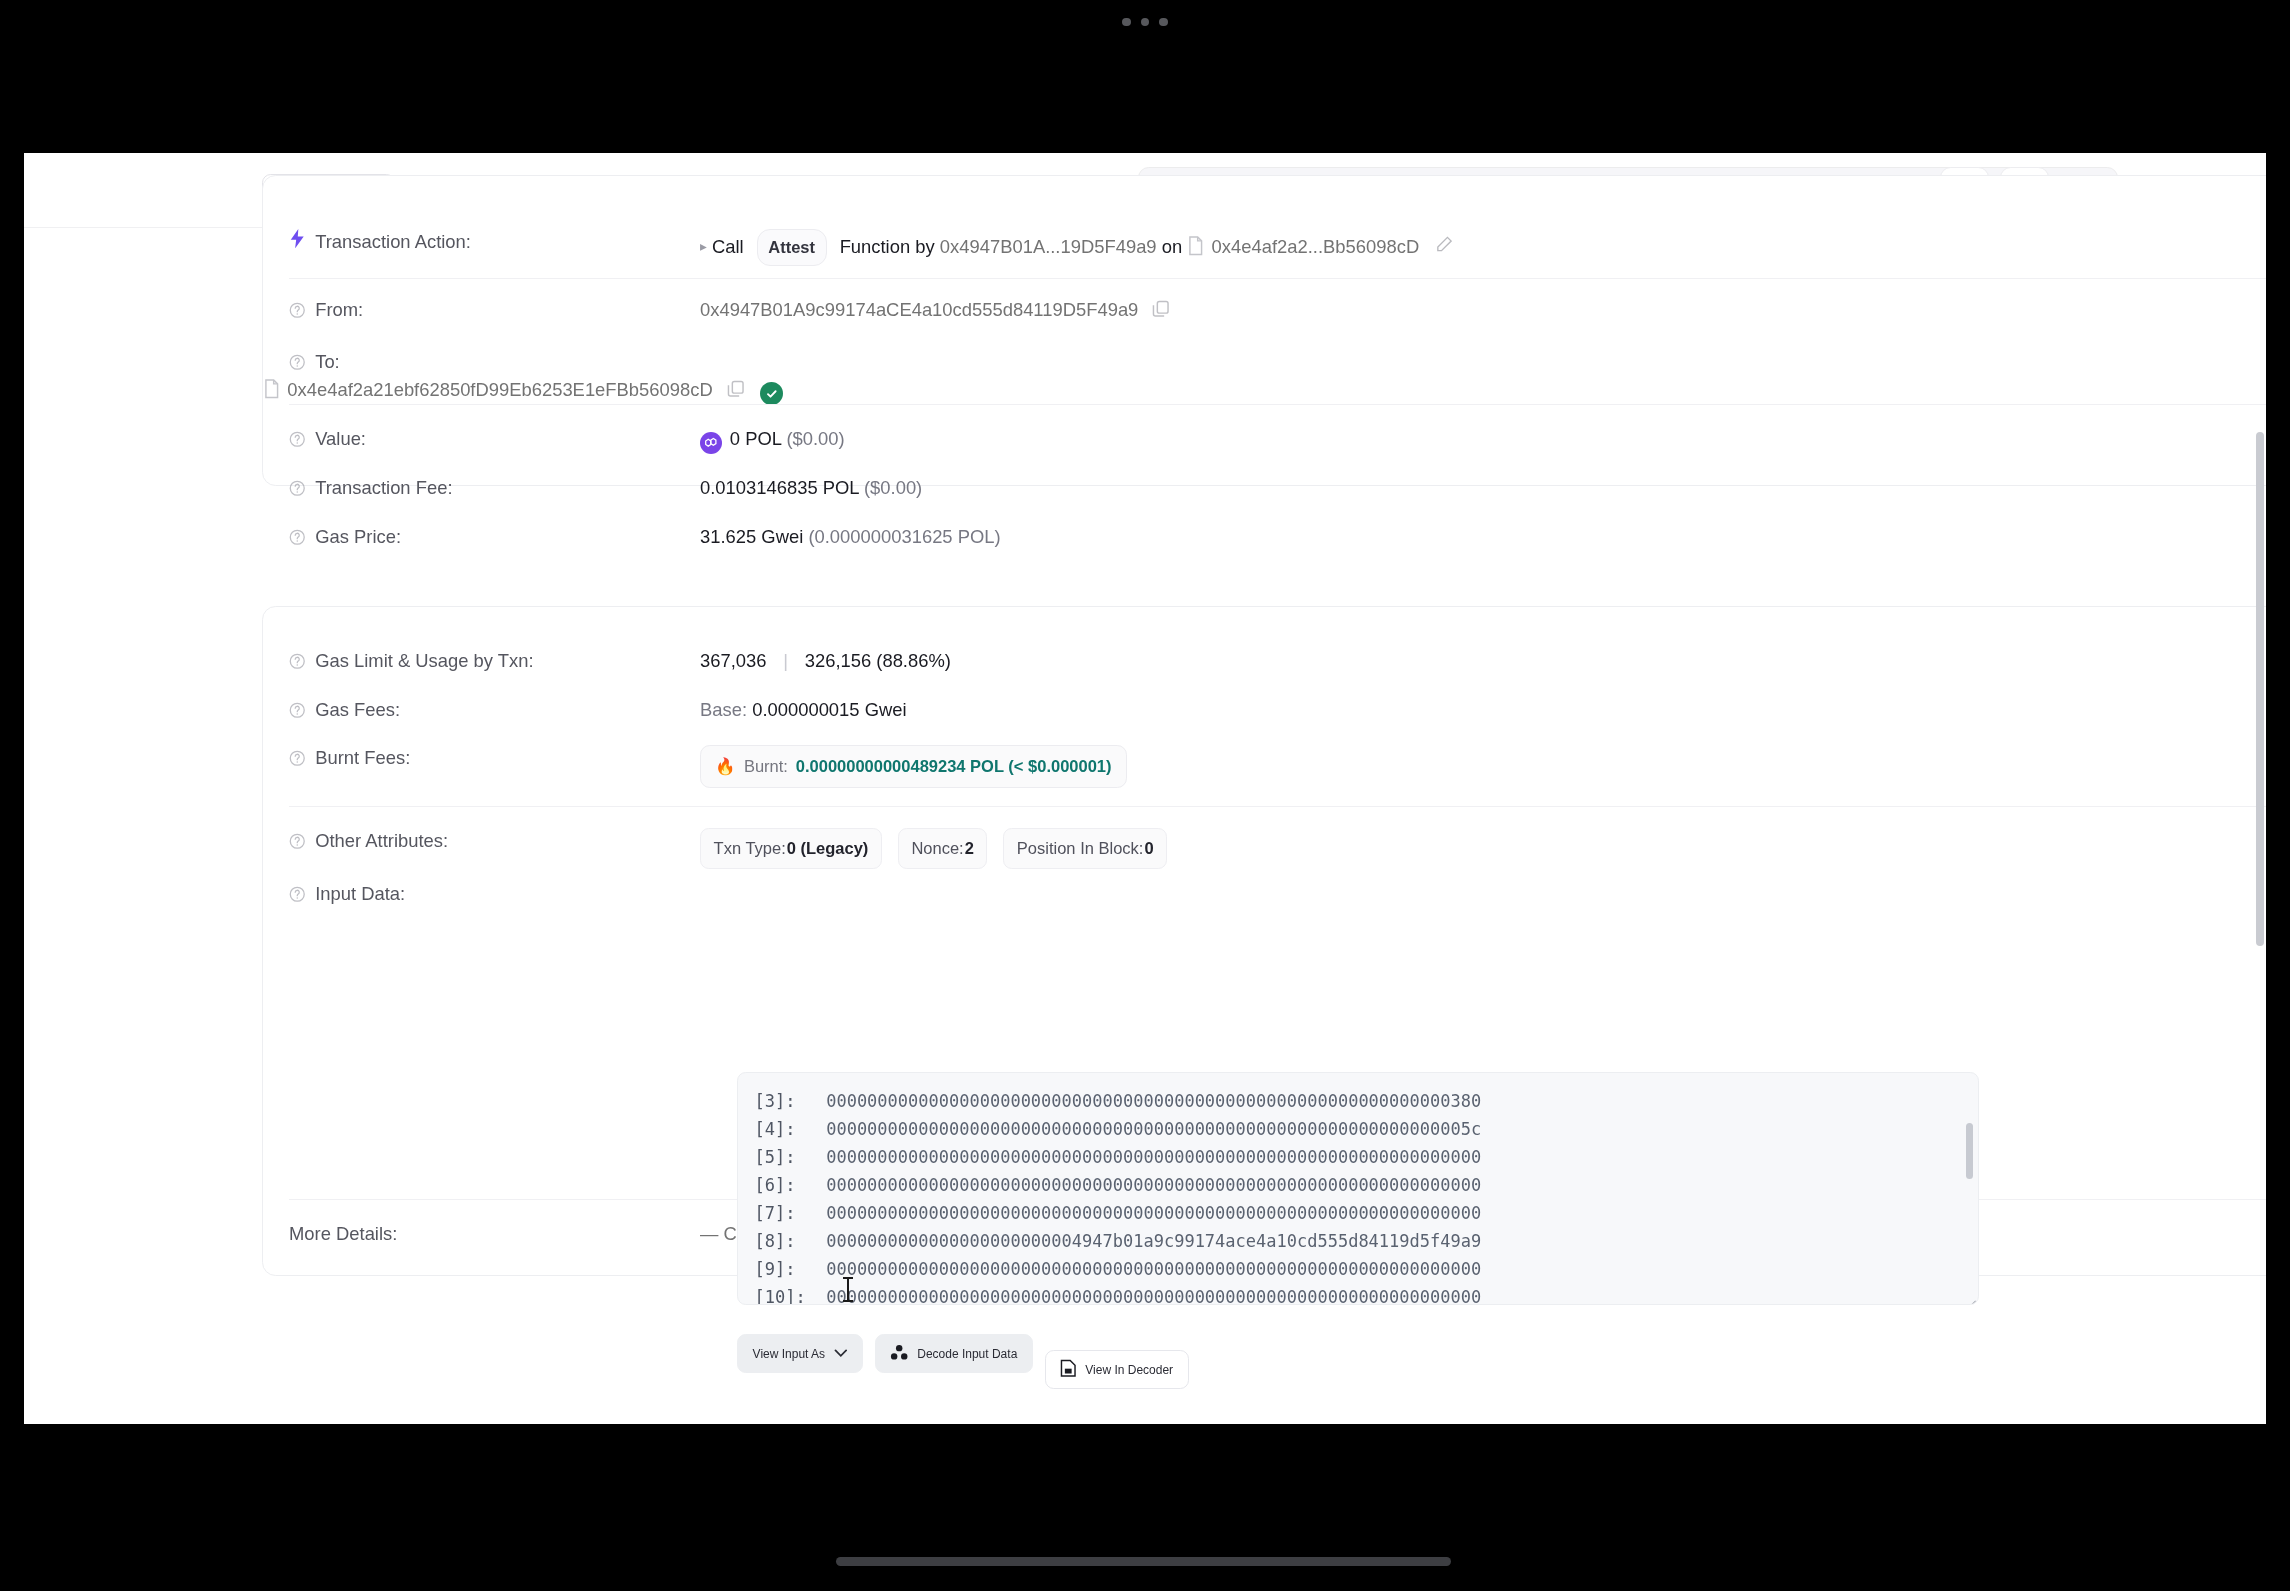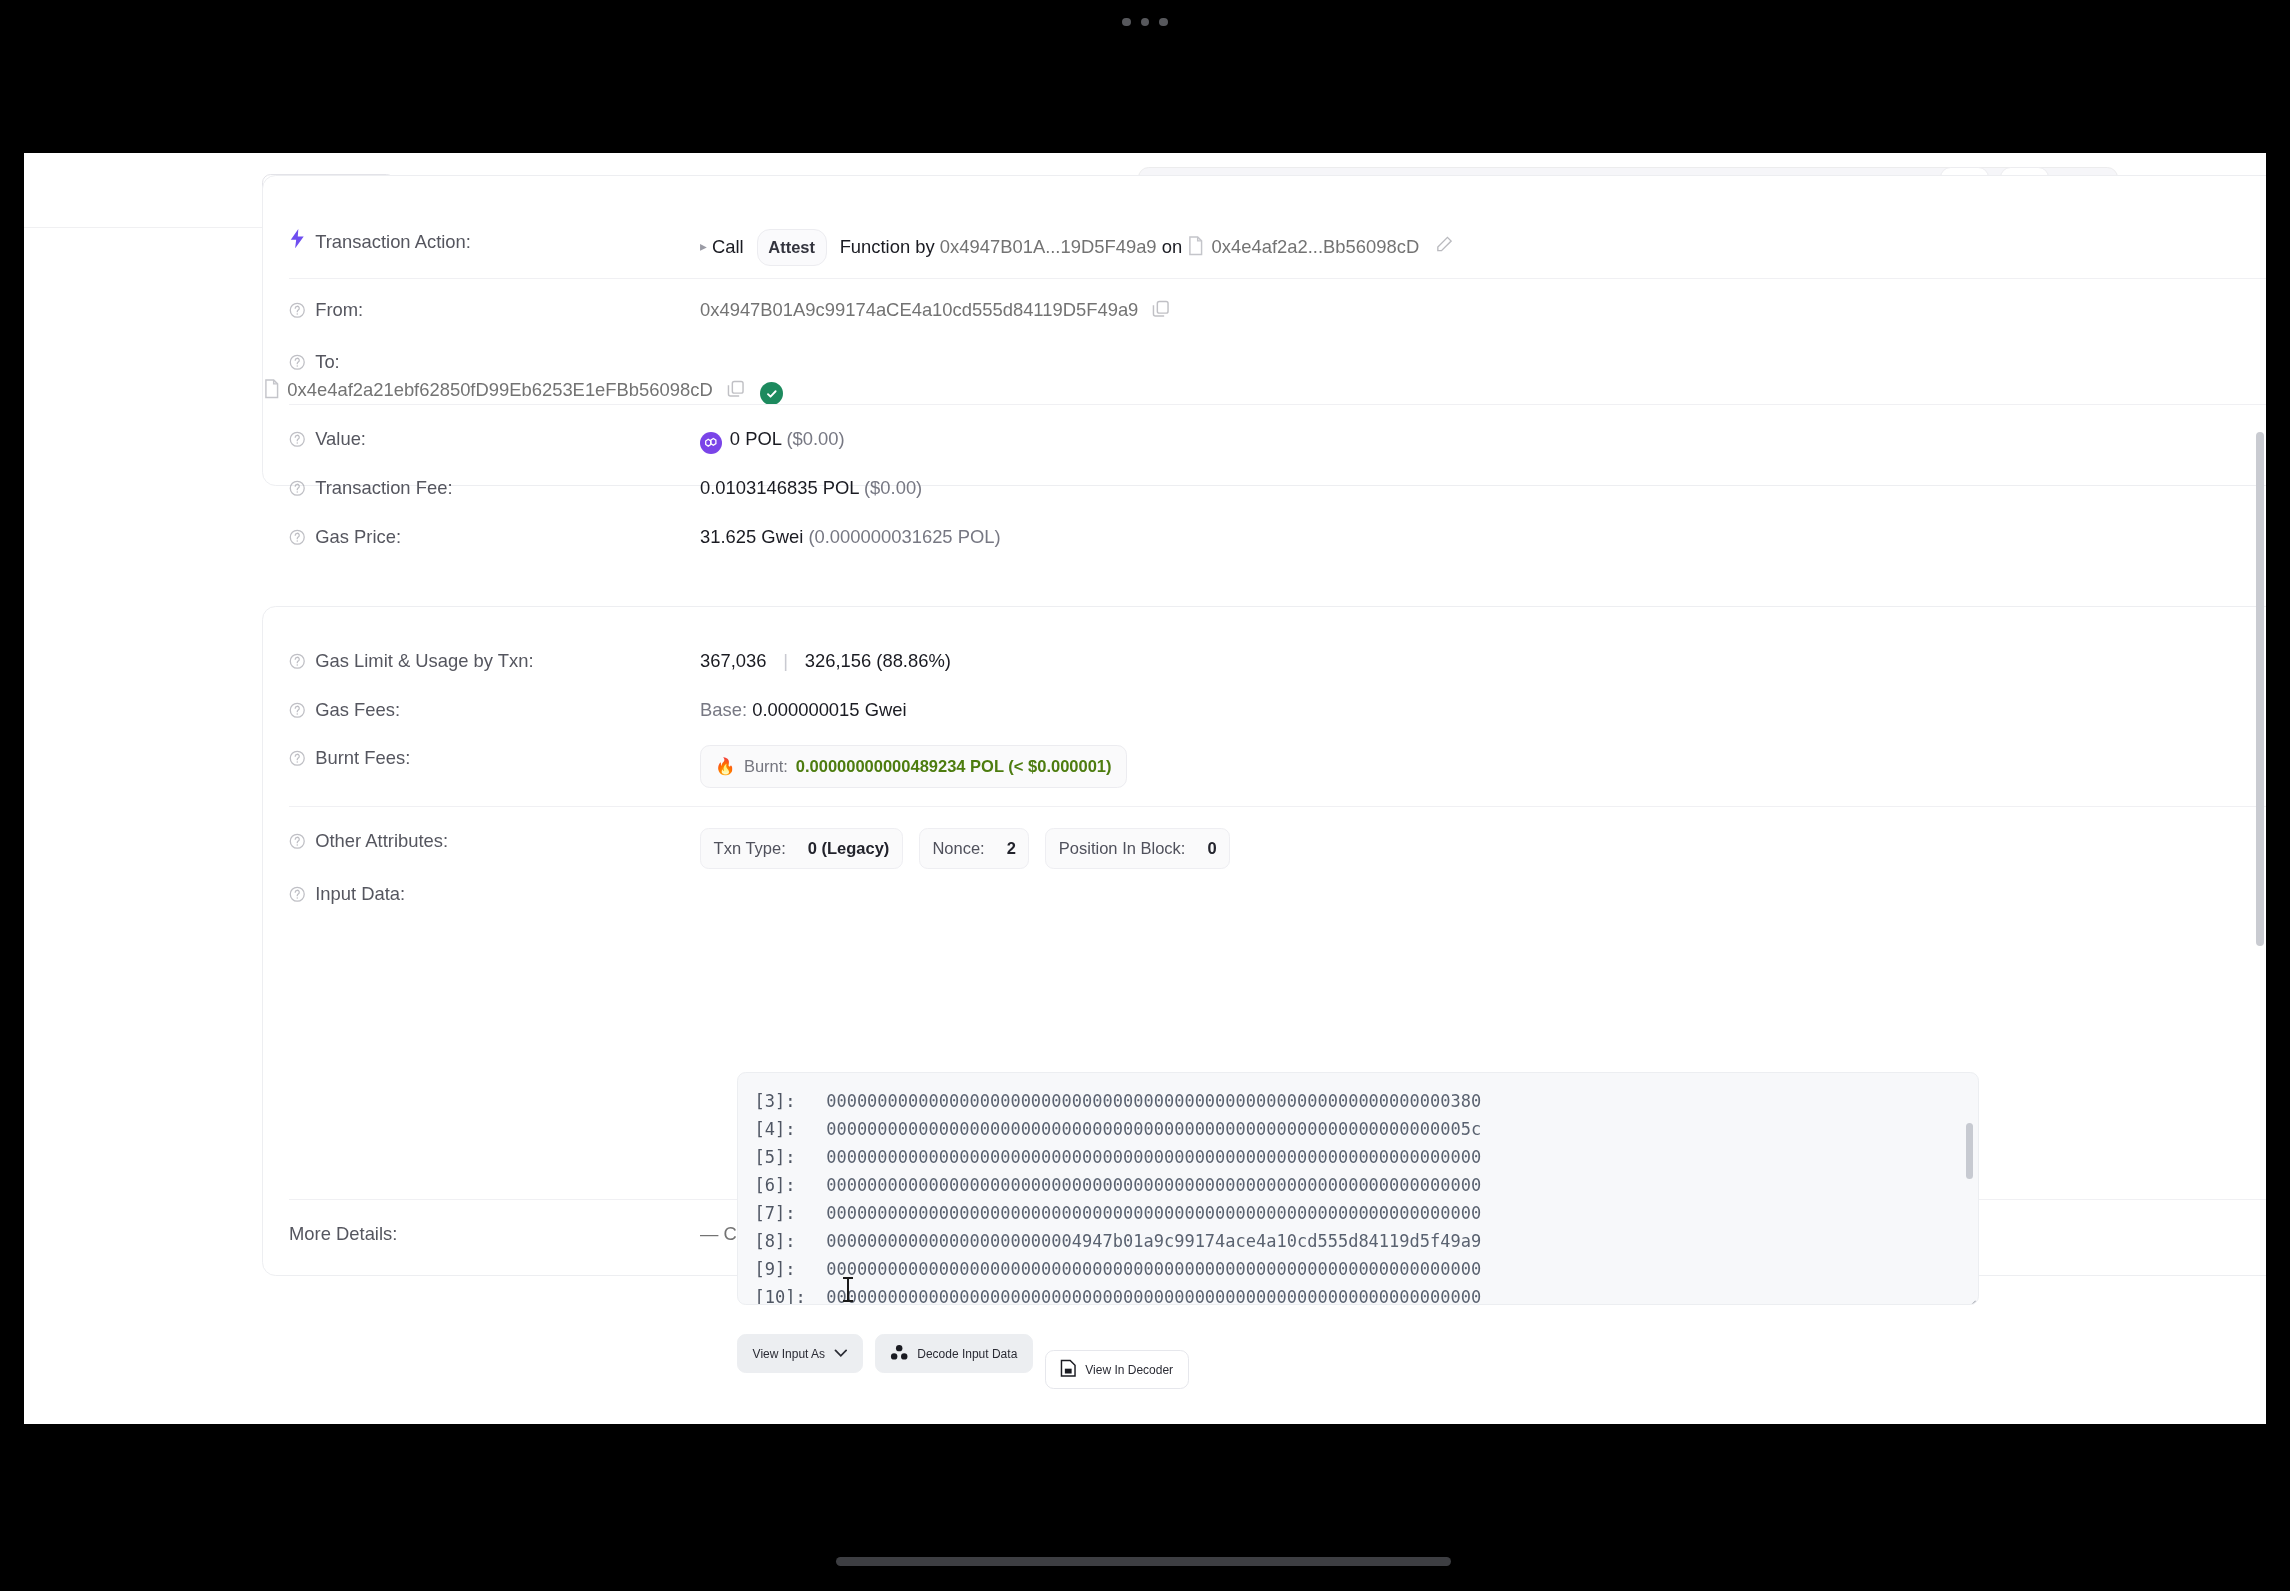--- a/index.html
+++ b/index.html
@@ -61,26 +61,26 @@
   .divider { position: absolute; left: 26px; right: 26px; height: 1px; background: #f0f0f3; }
   a.link { color: #737373; text-decoration: none; }
   .muted { color: #777883; }
 
   .tag-chip { display: inline-flex; align-items: center; padding: 4.9px 10.7px;
               border: 1px solid #ececf0; border-radius: 13px; background: #fafafc;
               font-size: 16.5px; color: #33343e; font-weight: 600; }
   .attr-chip { display: inline-flex; align-items: center; padding: 6.8px 12.6px;
                border: 1px solid #eeeef2; border-radius: 8.7px; background: #fafafb;
                font-size: 16.5px; color: #50515c; margin-right: 10.7px; }
-  .attr-chip b { color: #22232c; margin-left: 22px; }
+  .attr-chip b { color: #22232c; margin-left: 1px; }
 
   .burnt-chip { display: inline-flex; align-items: center; gap: 7.8px;
                 padding: 7.8px 14.6px; border: 1px solid #ececf0; border-radius: 9.7px;
                 background: #fafafb; font-size: 16.5px; color: #75767f; }
-  .burnt-chip b { color: #4d7c0f; font-weight: 700; }
+  .burnt-chip b { color: #0f766e; font-weight: 700; }
 
   .pol-coin { width: 22px; height: 22px; border-radius: 50%; background: #7a44e8;
               display: inline-flex; align-items: center; justify-content: center;
               vertical-align: -3.9px; margin-right: 7.8px; }
 
   .check-badge { width: 23px; height: 23px; border-radius: 50%; background: #1d8a5e;
                  display: inline-flex; align-items: center; justify-content: center;
                  vertical-align: -4.9px; margin-left: 10.7px; }
 
   .copy-ico { display: inline-block; width: 17.5px; height: 17.5px; margin-left: 8.7px;

